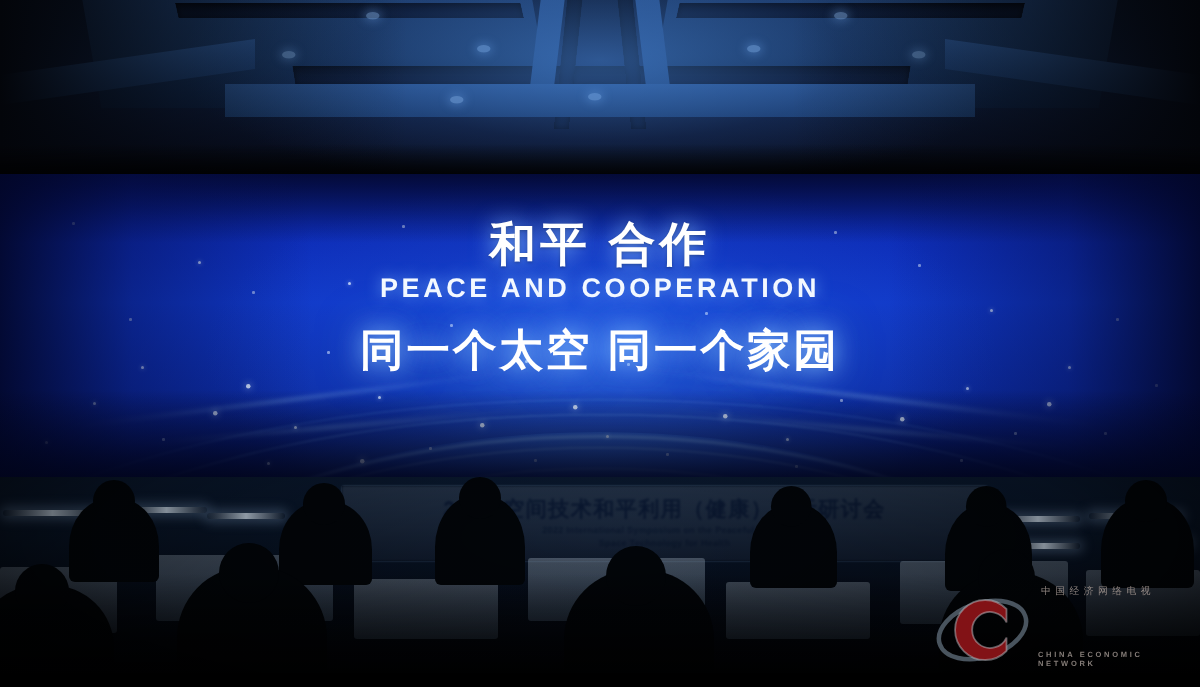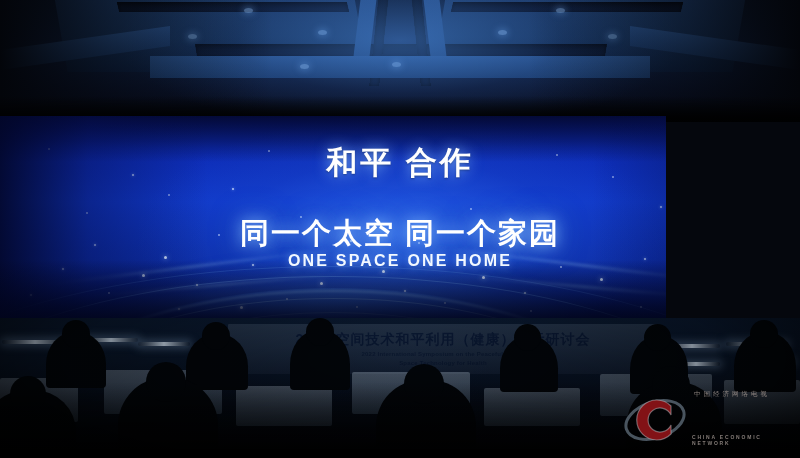--- a/index.html
+++ b/index.html
@@ -48,21 +48,21 @@
     background:rgba(150,195,245,.55);
     box-shadow:0 0 6px 2px rgba(120,175,240,.35);
   }
   .ceiling-shadow{
     position:absolute;left:0;top:96px;width:800px;height:30px;
     background:linear-gradient(180deg,rgba(0,0,0,0) 0%,rgba(0,0,0,.85) 70%,#000 100%);
   }
 
   
   .screen{
-    position:absolute;left:0;top:116px;width:666px;height:204px;
+    position:absolute;left:0;top:116px;width:800px;height:204px;
     overflow:hidden;
     background:
       linear-gradient(180deg,#0a1e8c 0%,#0d2bb4 16%,#1038c8 42%,
                       #0d2ea8 70%,#0a2182 88%,#071659 100%);
   }
   .scr-glowcenter{
     position:absolute;left:0;top:0;width:800px;height:204px;
     background:radial-gradient(ellipse 330px 150px at 400px 118px,
       rgba(60,130,255,.55) 0%,rgba(30,80,210,.25) 50%,rgba(0,0,0,0) 80%);
   }
@@ -329,22 +329,22 @@
     <span class="dot s" style="left:640px;top:190px;"></span>
     <span class="dot m" style="left:178px;top:192px;"></span>
     <span class="dot s" style="left:770px;top:140px;"></span>
 
     <div class="scr-topfade"></div>
     <div class="scr-edge"></div>
     <div class="scr-botfade"></div>
 
     <div class="scr-text">
       <div class="cn1">和平 合作</div>
+      <div class="en1">PEACE AND COOPERATION</div>
       <div class="cn2">同一个太空 同一个家园</div>
-      <div class="en2">ONE SPACE ONE HOME</div>
     </div>
   </div>
 
   <div class="hall">
 
     <div class="banner">
       <div class="banner-big">2022 空间技术和平利用（健康）国际研讨会</div>
       <div class="banner-sm">2022 International Symposium on the Peaceful Use of</div>
       <div class="banner-sm" style="top:35px;">Space Technology for Health</div>
     </div>

